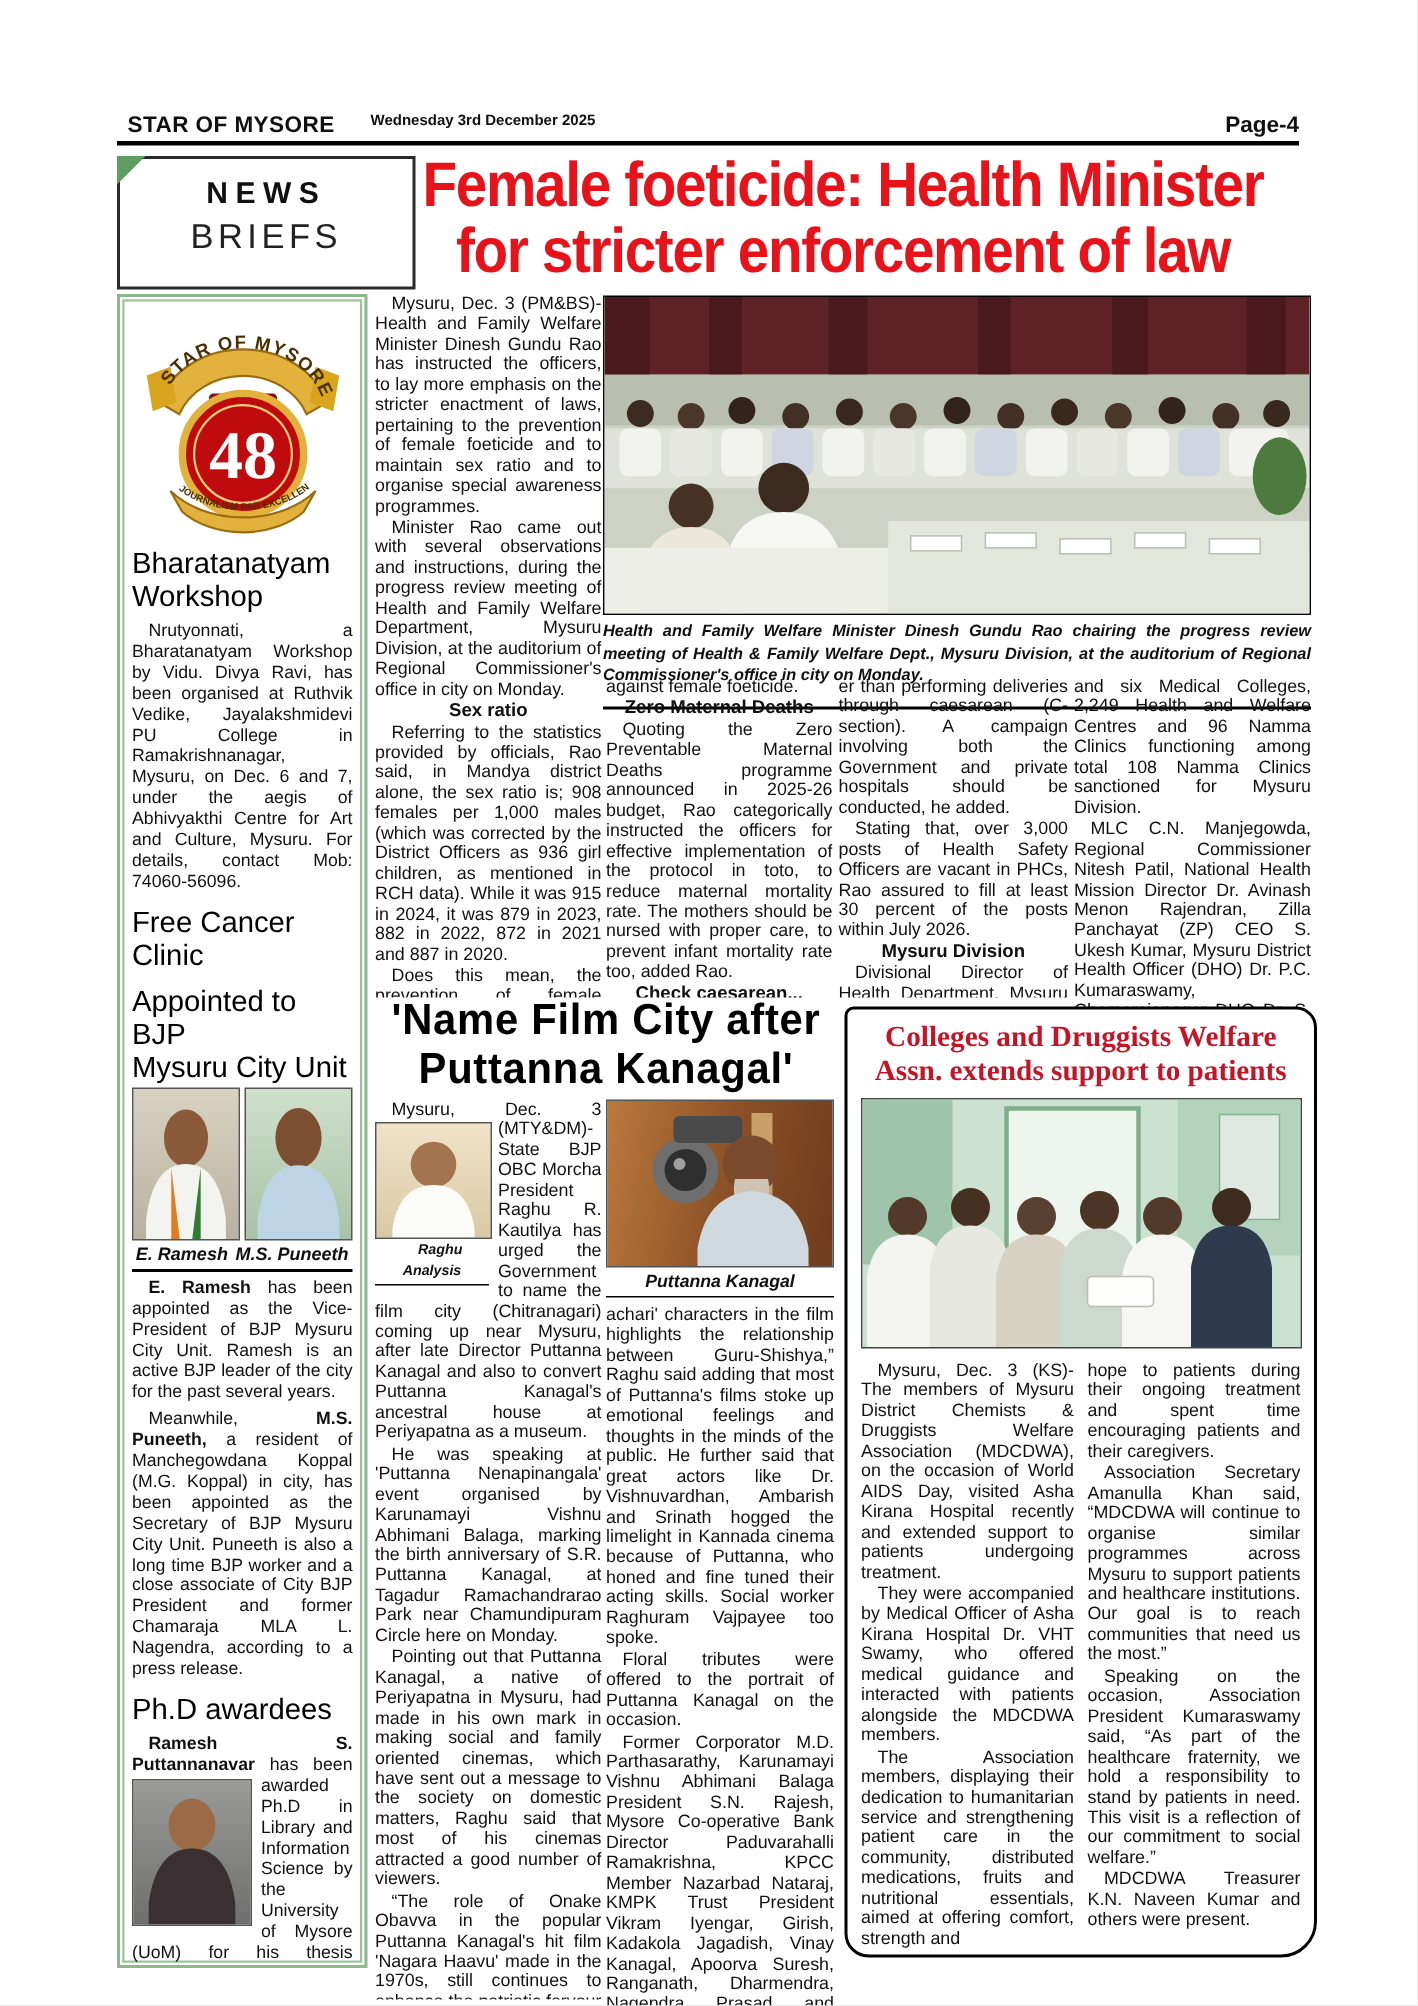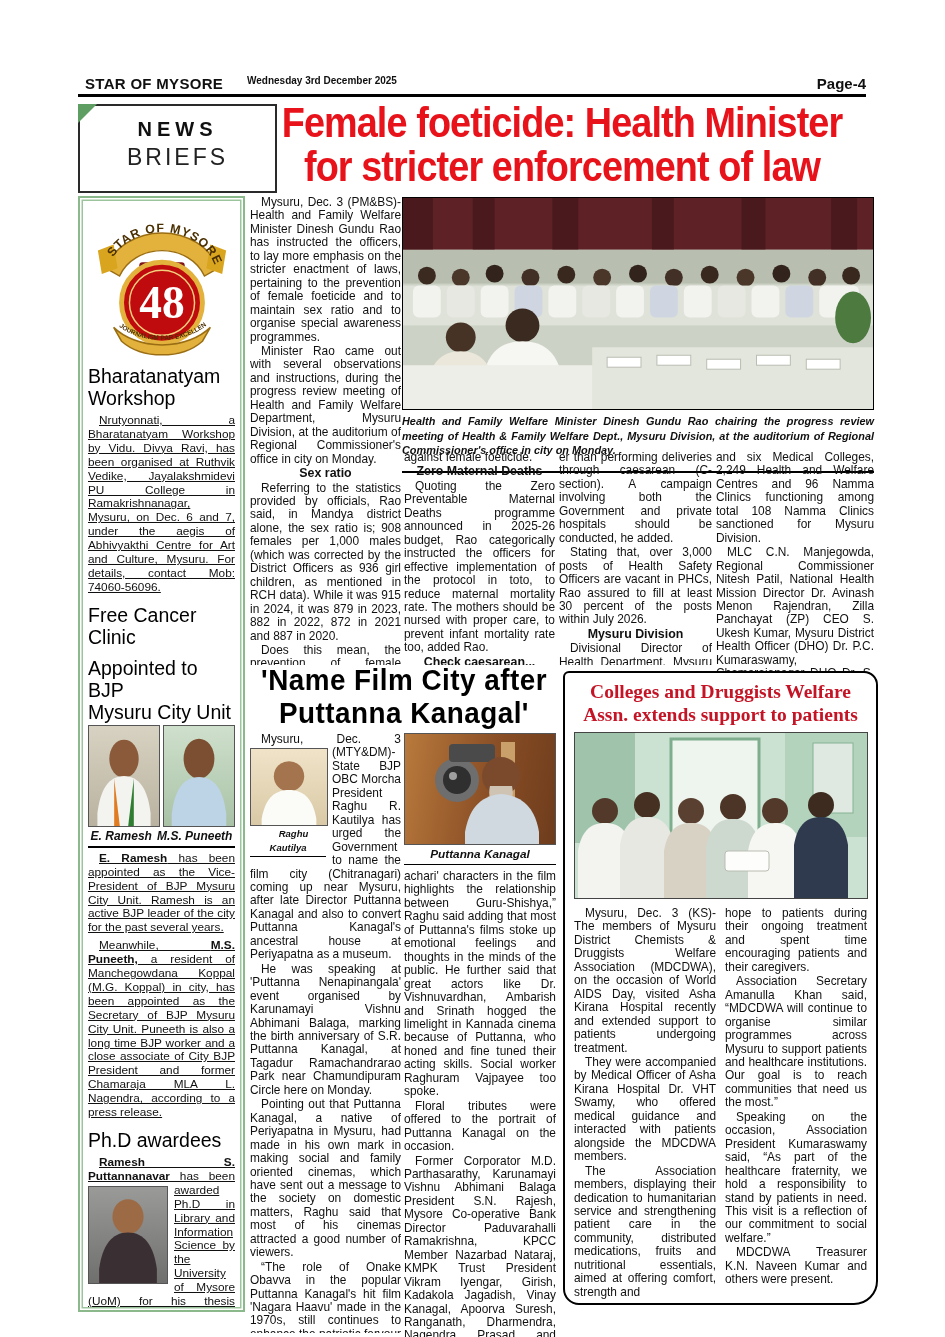--- a/index.html
+++ b/index.html
@@ -17,21 +17,21 @@
   .news-box{left:78px;top:104px;width:199px;height:89px;border:2px solid #2a2a2a;box-sizing:border-box;
             background:#fff;text-align:center;padding-top:12px;}
   .news-box .corner{position:absolute;top:-2px;left:-2px;width:0;height:0;
             border-top:19px solid #5f9e63;border-right:19px solid transparent;}
   .news-t1{font-size:20px;font-weight:bold;letter-spacing:5px;}
   .news-t2{font-size:23px;letter-spacing:3px;margin-top:3px;color:#222;}
   .sidebar{left:78px;top:196px;width:167px;height:1116px;border:2px solid #8cb98c;
            box-shadow:inset 0 0 0 1.5px #fff, inset 0 0 0 3px #9cc49c;
            box-sizing:border-box;background:#fff;padding:4px 8px 0 8px;overflow:hidden;}
   .side-head{font-size:19.5px;line-height:22px;font-weight:normal;margin:9px 0 5px;color:#000;}
-  .side-body{font-size:11.8px;line-height:13.9px;text-align:justify;text-decoration:underline;}
+  .side-body{font-size:11.8px;line-height:13.9px;text-align:justify;}
   .side-body p{margin:0 0 4px;text-indent:11px;}
   .bjp-photos{display:flex;gap:3px;margin:2px 0 0;}
   .bjp-photos .ph{flex:1;height:100px;border:1px solid #555;position:relative;overflow:hidden;}
   .cap-row{display:flex;justify-content:space-around;font-weight:bold;font-style:italic;
            font-size:12px;padding:2px 0 3px;border-bottom:2px solid #000;margin-bottom:4px;}
   .float-ph{float:left;width:78px;height:96px;border:1px solid #555;margin:2px 6px 2px 0;
             position:relative;overflow:hidden;}
 
   
   .headline-red{left:250px;top:101px;width:624px;text-align:center;color:#e8121b;font-weight:bold;}
@@ -252,21 +252,21 @@
   </div>
   <div class="abs art fcol1">
     <p>
       <span>Mysuru, Dec. 3 (MTY&amp;DM)-</span><span class="float-raghu">
           <span class="img" style="display:block;background:linear-gradient(#f0e3c8,#d9c9a6);">
             <svg class="img-fill" viewBox="0 0 100 100" preserveAspectRatio="none">
               <circle cx="50" cy="36" r="20" fill="#a4744e"></circle>
               <path d="M50 54 C29 54 18 68 14 92 L14 100 L86 100 L86 92 C82 68 71 54 50 54 Z" fill="#fbfbf8"></path>
             </svg>
           </span>
-          <span class="cap" style="display:block;">Raghu Kautilya</span>
+          <span class="cap" style="display:block;">Raghu Analysis</span>
         </span><span> State BJP OBC Morcha President Raghu R. Kautilya has urged the Government to name the film city (Chitranagari) coming up near Mysuru, after late Director Puttanna Kanagal and also to convert Puttanna Kanagal's ancestral house at Periyapatna as a museum.</span>
     </p>
     <p>He was speaking at 'Puttanna Nenapinangala' event organised by Karunamayi Vishnu Abhimani Balaga, marking the birth anniversary of S.R. Puttanna Kanagal, at Tagadur Ramachandrarao Park near Chamundipuram Circle here on Monday.</p>
     <p>Pointing out that Puttanna Kanagal, a native of Periyapatna in Mysuru, had made in his own mark in making social and family oriented cinemas, which have sent out a message to the society on domestic matters, Raghu said that most of his cinemas attracted a good number of viewers.</p>
     <p>“The role of Onake Obavva in the popular Puttanna Kanagal's hit film 'Nagara Haavu' made in the 1970s, still continues to enhance the patriotic fervour in the younger generation of today. 'Chamayya Meshtru' and 'Ram-</p>
   </div>
   <div class="abs fcol2">
     <div class="puttanna">
       <div class="img" style="background:linear-gradient(100deg,#b97a3c,#8a4f26 55%,#6e3c1c);">
         <svg class="img-fill" viewBox="0 0 150 110" preserveAspectRatio="none">

